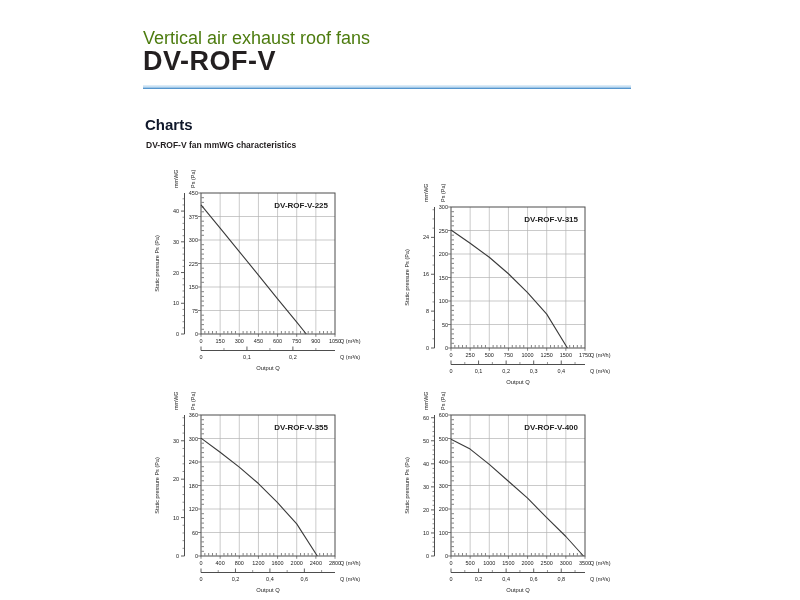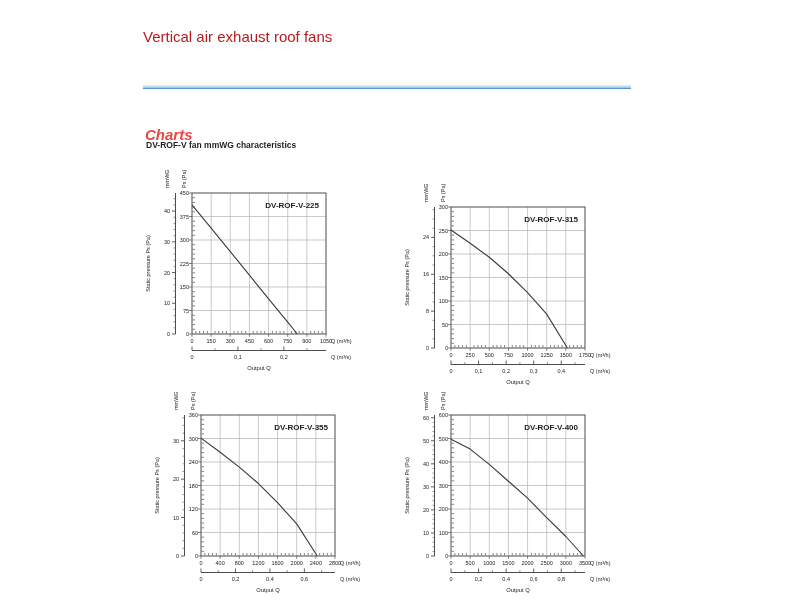--- a/index.html
+++ b/index.html
@@ -1,37 +1,38 @@
 <!DOCTYPE html>
 <html><head>
 <meta charset="utf-8">
 <style>
   html,body{margin:0;padding:0;background:#ffffff;}
   .page{position:relative;width:800px;height:600px;background:#ffffff;overflow:hidden;
         font-family:"Liberation Sans",sans-serif;color:#231f20;}
-  .supertitle{position:absolute;left:143px;top:28px;font-size:15px;color:#b91c1c;}
+  .supertitle{position:absolute;left:143px;top:28px;font-size:18px;color:#4d7c0f;}
   .doc-title{position:absolute;left:143px;top:46px;font-size:27px;font-weight:bold;
              letter-spacing:.5px;color:#231f20;margin:0;}
   .divider{position:absolute;left:143px;top:85px;width:488px;height:4px;
            background:linear-gradient(#e4f0fa,#bcd9ef 55%,#5d9bd3 80%,#4a8fc7);}
-  .section-heading{position:absolute;left:145px;top:126px;font-size:15px;font-weight:bold;
-                   font-style:italic;color:#ef4444;}
+  .section-heading{position:absolute;left:145px;top:116px;font-size:15px;font-weight:bold;
+                   color:#0f172a;}
   .section-subheading{position:absolute;left:146px;top:140px;font-size:8.5px;font-weight:bold;color:#231f20;}
   .chart{position:absolute;width:240px;height:224px;}
   .chart svg{display:block;}
-  #chart0{left:140px;top:158px;}
+  #chart0{left:149px;top:158px;}
   #chart1{left:399px;top:172px;}
   #chart2{left:149px;top:380px;}
   #chart3{left:399px;top:380px;}
 </style>
 </head>
 <body>
 
 <div class="page">
   <div class="supertitle">Vertical air exhaust roof fans</div>
+  <h1 class="doc-title">DV-ROF-V</h1>
   <div class="divider"></div>
   <div class="section-heading">Charts</div>
   <div class="section-subheading">DV-ROF-V fan mmWG characteristics</div>
 
   <div class="chart" id="chart0">
       <svg width="240" height="224" viewBox="0 0 240 224">
         <g stroke="#b3b3b3" stroke-width="0.7">
           <line x1="71.14285714285714" y1="35" x2="71.14285714285714" y2="176"></line>
           <line x1="90.28571428571428" y1="35" x2="90.28571428571428" y2="176"></line>
           <line x1="109.42857142857142" y1="35" x2="109.42857142857142" y2="176"></line>

